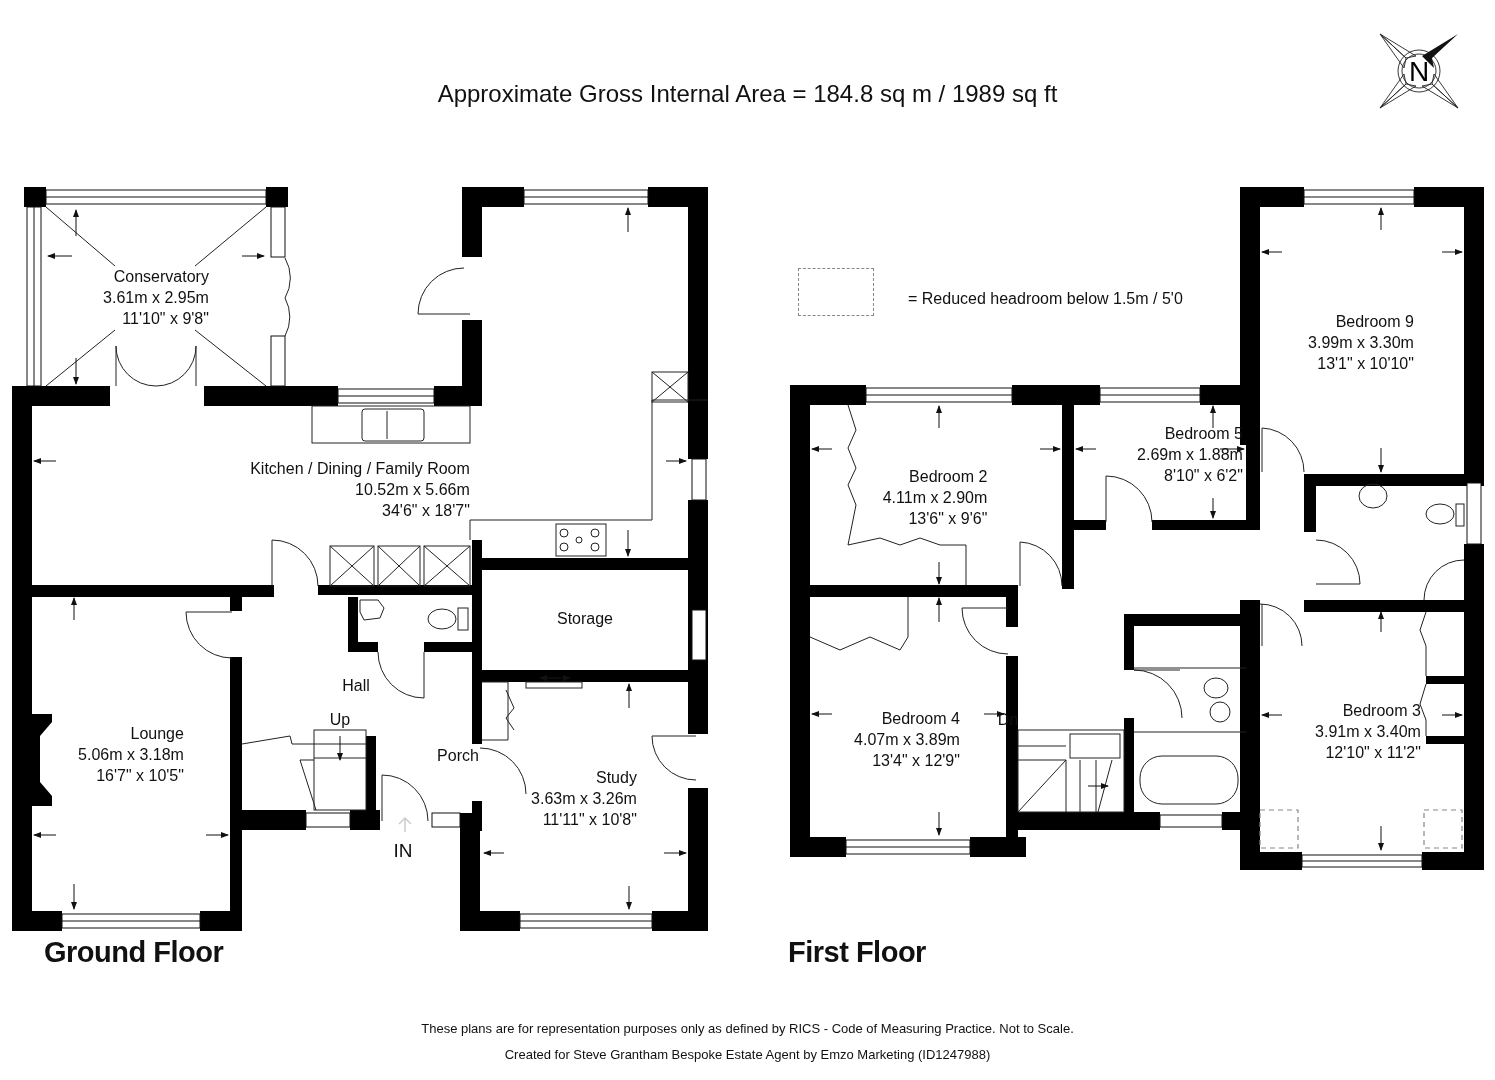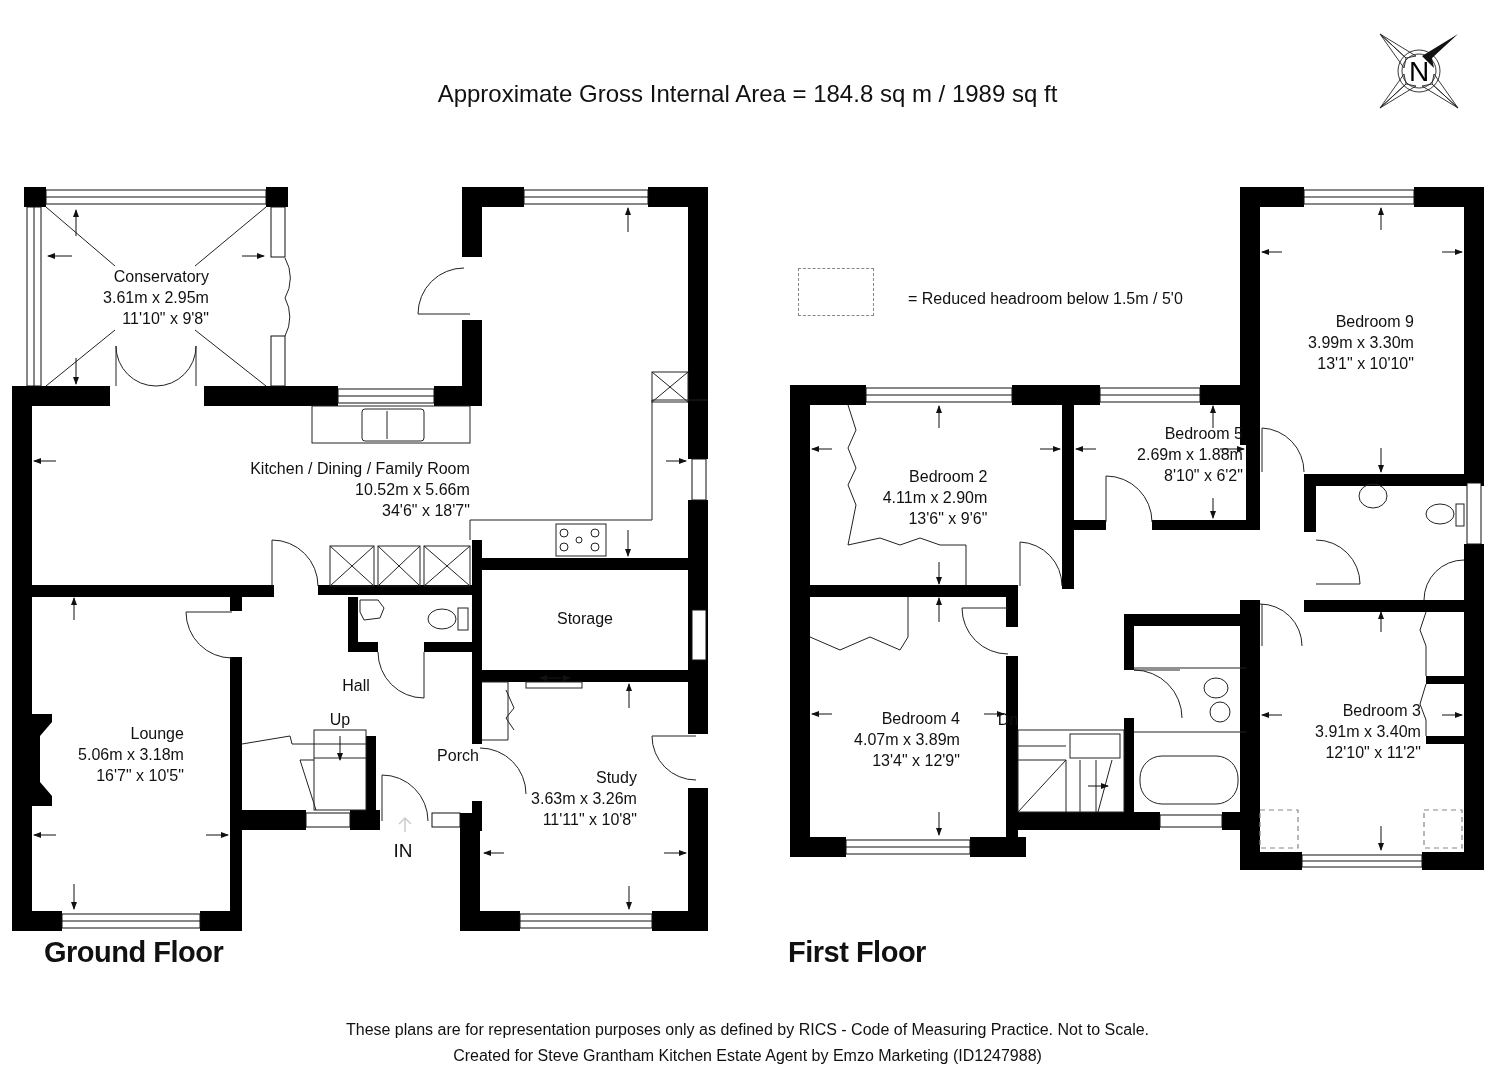--- a/index.html
+++ b/index.html
@@ -8,21 +8,21 @@
   .abs { position: absolute; }
   .title-area { left: 0; top: 80px; width: 1495px; text-align: center; font-size: 24px; }
   .compass { left: 1376px; top: 28px; width: 86px; height: 86px; }
   svg.plan { position: absolute; left: 0; top: 0; }
   .room-label { position: absolute; text-align: right; font-size: 16px; line-height: 21px; white-space: nowrap; transform: translateX(-50%); }
   .small-label { position: absolute; font-size: 16px; white-space: nowrap; transform: translateX(-50%); }
   .floor-name { position: absolute; font-size: 29px; font-weight: bold; letter-spacing: -0.5px; }
   .legend { position: absolute; left: 798px; top: 266px; width: 420px; height: 54px; }
   .legend-box { position: absolute; left: 0; top: 2px; width: 76px; height: 48px; border: 1.5px dashed #888; box-sizing: border-box; }
   .legend-text { position: absolute; left: 110px; top: 16px; font-size: 16px; white-space: nowrap; margin-top: 8px; }
-  .footer { position: absolute; left: 0; width: 1495px; text-align: center; font-size: 16px; }
+  .footer { position: absolute; left: 0; width: 1495px; text-align: center; font-size: 13px; }
 </style>
 </head>
 <body>
 
 <div class="abs title-area">Approximate Gross Internal Area = 184.8 sq m / 1989 sq ft</div>
 
 <div class="abs compass">
   <svg width="86" height="86" viewBox="0 0 86 86">
     <g stroke="#222" stroke-width="0.9" fill="none">
       <polygon points="4,6 30,30 28,40"></polygon>
@@ -423,13 +423,13 @@
   <div>Bedroom 5</div>
   <div>2.69m x 1.88m</div>
   <div>8'10" x 6'2"</div>
 </div>
 <div class="small-label" style="left:1008px; top:711px;">Dn</div>
 
 <div class="floor-name" style="left:0; top:936px;margin-left:44px;">Ground Floor</div>
 <div class="floor-name" style="left:788px; top:936px;">First Floor</div>
 
 <div class="footer" style="top:1021px;">These plans are for representation purposes only as defined by RICS - Code of Measuring Practice. Not to Scale.</div>
-<div class="footer" style="top:1047px;">Created for Steve Grantham Kitchen Estate Agent by Emzo Marketing (ID1247988)</div>
+<div class="footer" style="top:1047px;">Created for Steve Grantham Bespoke Estate Agent by Emzo Marketing (ID1247988)</div>
 
 </body></html>

